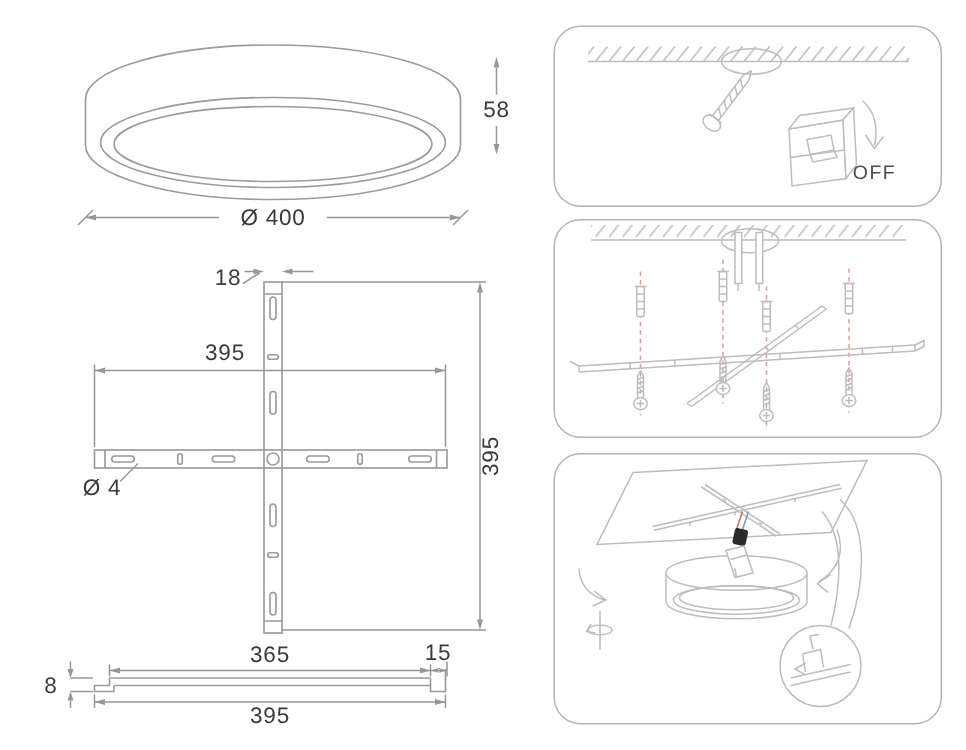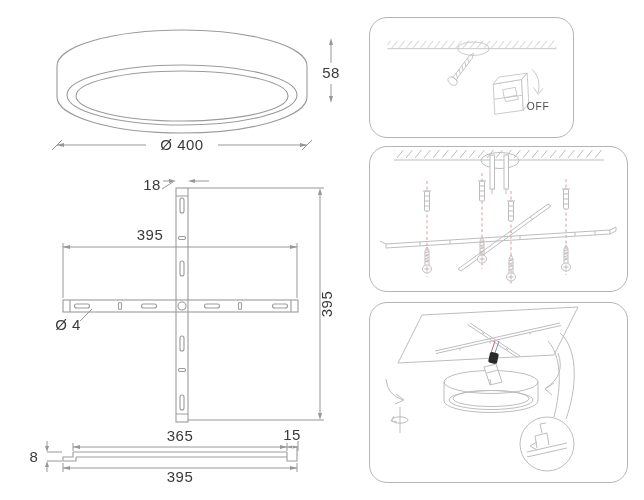--- a/index.html
+++ b/index.html
@@ -114,21 +114,21 @@
       <text class="dimtxt" text-anchor="middle" x="34" y="462">8</text>
     </g>
 
     <g>
       <path class="dim" d="M63 463 V472 M297 463 V472 M63 468 H297"></path>
       <path class="arr" d="M63 468 L70 466 L70 470 Z M297 468 L290 466 L290 470 Z"></path>
       <text class="dimtxt" text-anchor="middle" x="180" y="482">395</text>
     </g>
   </svg>
 
-  <div class="panel" style="left:369px;top:17px;width:205px;height:121px">
+  <div class="panel" style="left:369px;top:17px;width:259px;height:121px">
     <svg width="100%" height="100%" viewBox="0 0 257 119">
       <defs>
         <pattern id="h1" width="9" height="12" patternUnits="userSpaceOnUse">
           <path d="M0 11 L8 1" class="sk"></path>
         </pattern>
       </defs>
       <rect x="22" y="12" width="214" height="11" fill="url(#h1)"></rect>
       <path class="sk" d="M22 23 H236"></path>
       <ellipse class="sk" cx="131" cy="23" rx="20" ry="8.5" fill="#fff"></ellipse>
       <g class="sk" transform="translate(131,29) rotate(127)">

